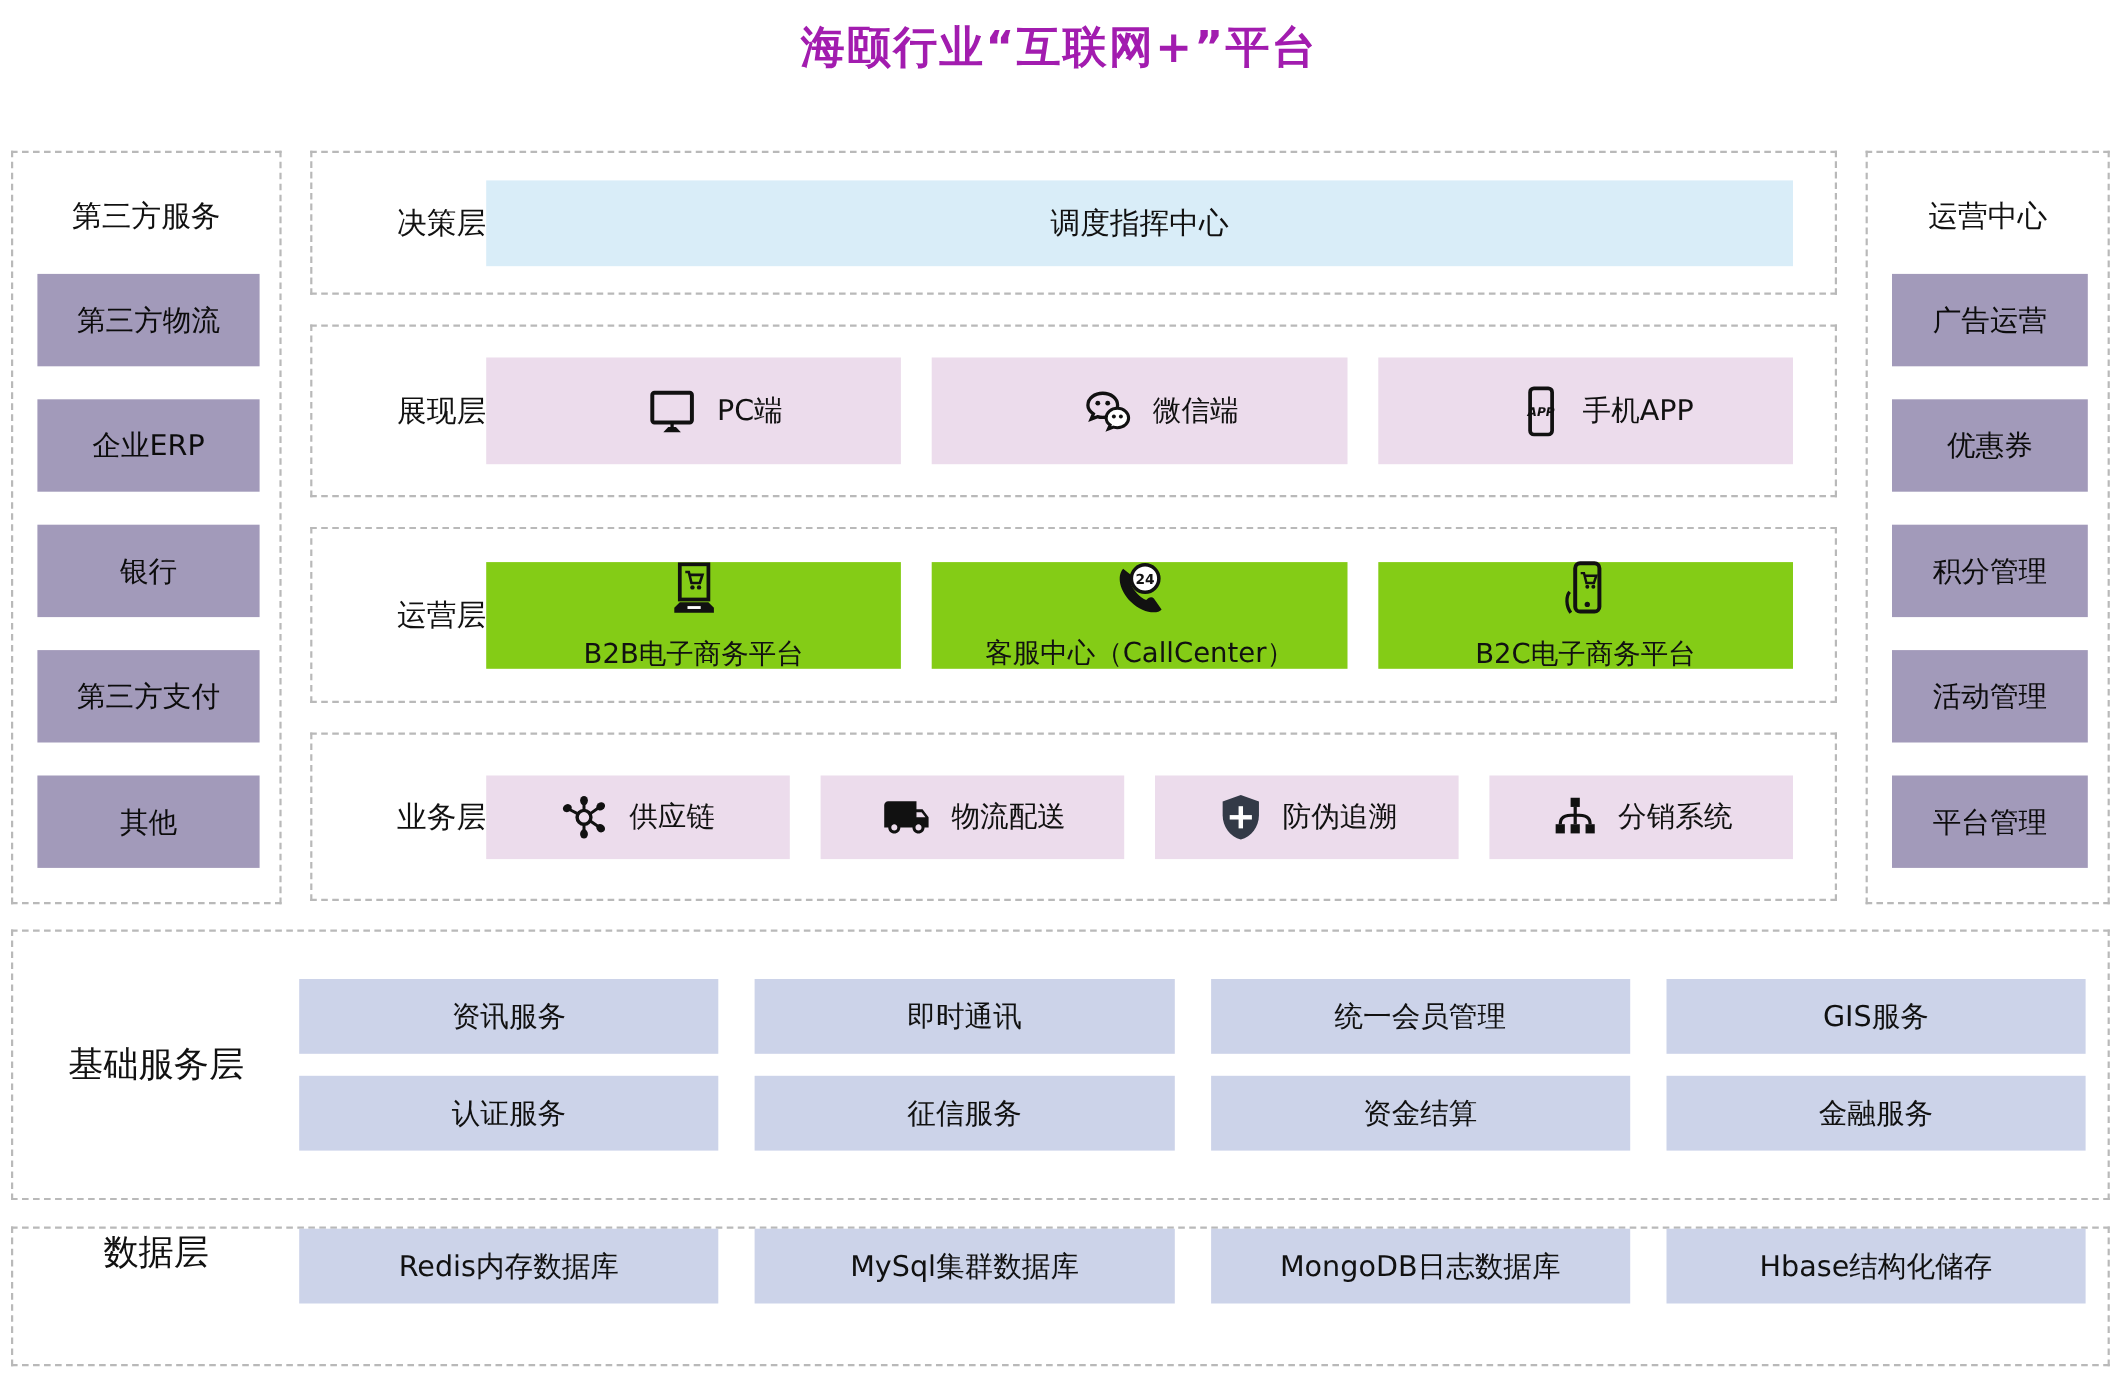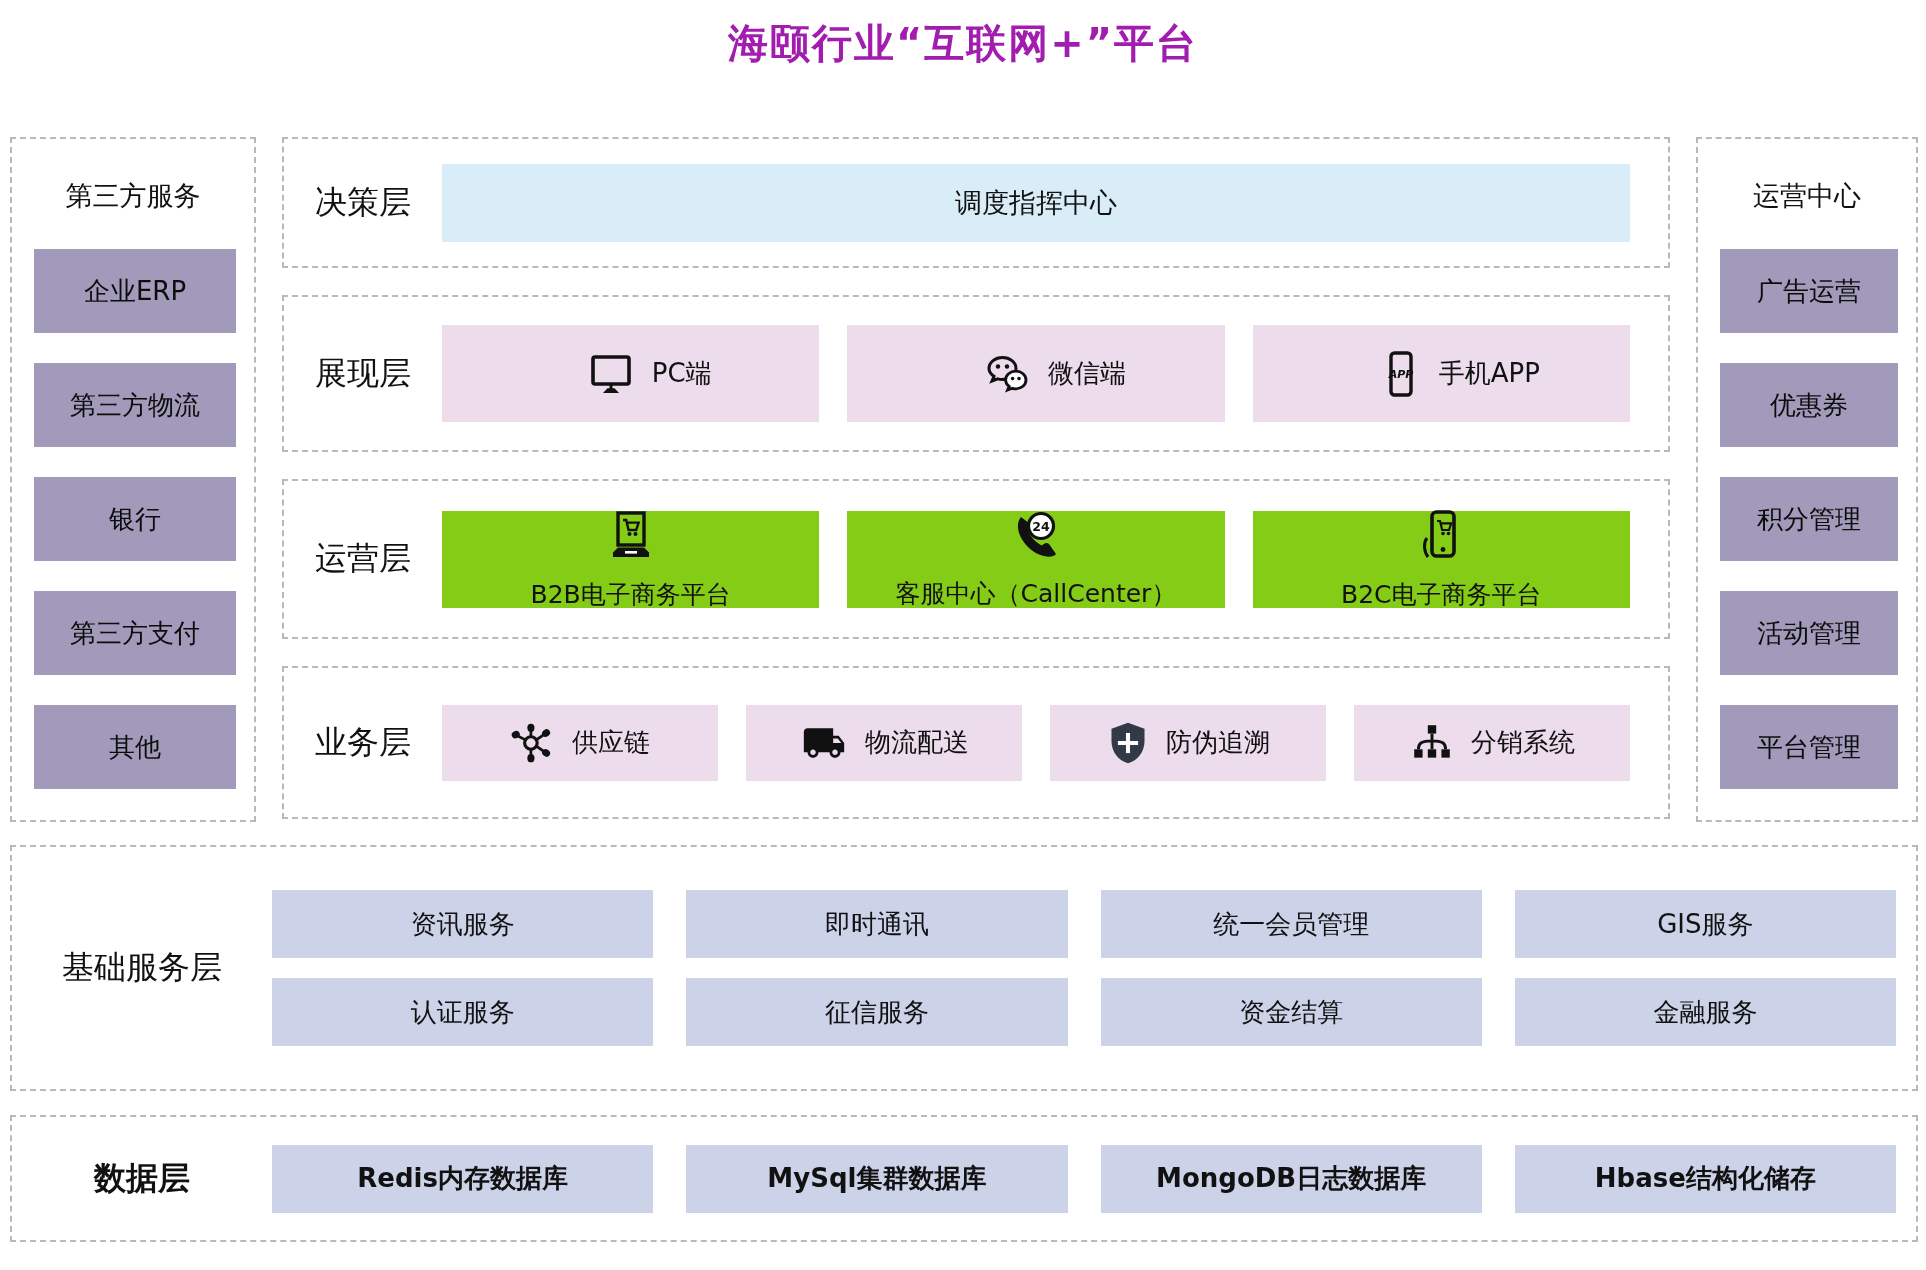--- a/index.html
+++ b/index.html
@@ -34,21 +34,21 @@
     padding:6px 18px 20px 22px;
   }
   .side-box{
     height:84px;background:#a29aba;
     display:flex;align-items:center;justify-content:center;
     font-size:26px;color:#0c0c0c;
   }
   
   .center{display:flex;flex-direction:column;gap:27px;}
   .layer{display:flex;align-items:center;}
-  .layer-label{width:158px;flex-shrink:0;text-align:center;font-size:32px;}
+  .layer-label{width:158px;flex-shrink:0;text-align:right;font-size:27px;}
   .layer-boxes{flex:1;display:flex;gap:28px;margin-right:38px;align-items:center;}
   .lbox{
     flex:1;display:flex;align-items:center;justify-content:center;gap:16px;
     font-size:26px;white-space:nowrap;
   }
   .layer-decision{height:131px;}
   .layer-decision .lbox{height:78px;background:#d9edf8;font-size:27px;}
   .layer-presentation{height:157px;}
   .layer-presentation .lbox{height:97px;background:#ecdcec;padding-left:36px;}
   .layer-operation{height:160px;}
@@ -65,35 +65,35 @@
   .base-grid{
     flex:1;display:grid;grid-template-columns:repeat(4,1fr);
     gap:20px 33px;margin-right:20px;
   }
   .bbox{
     height:68px;background:#ccd3e9;
     display:flex;align-items:center;justify-content:center;font-size:26px;
   }
   .data{
     margin:24px 8px 0 10px;height:127px;
-    display:flex;align-items:center;font-weight:bold;
+    display:flex;align-items:flex-start;
   }
 </style>
 </head>
 <body>
 
 <div class="title">海颐行业“互联网+”平台</div>
 
 <div class="top">
 
   <div class="dashed side">
     <div class="side-header">第三方服务</div>
     <div class="side-items">
+      <div class="side-box">第三方物流</div>
       <div class="side-box">企业ERP</div>
-      <div class="side-box">第三方物流</div>
       <div class="side-box">银行</div>
       <div class="side-box">第三方支付</div>
       <div class="side-box">其他</div>
     </div>
   </div>
 
   <div class="center">
 
     <div class="dashed layer layer-decision">
       <div class="layer-label">决策层</div>

